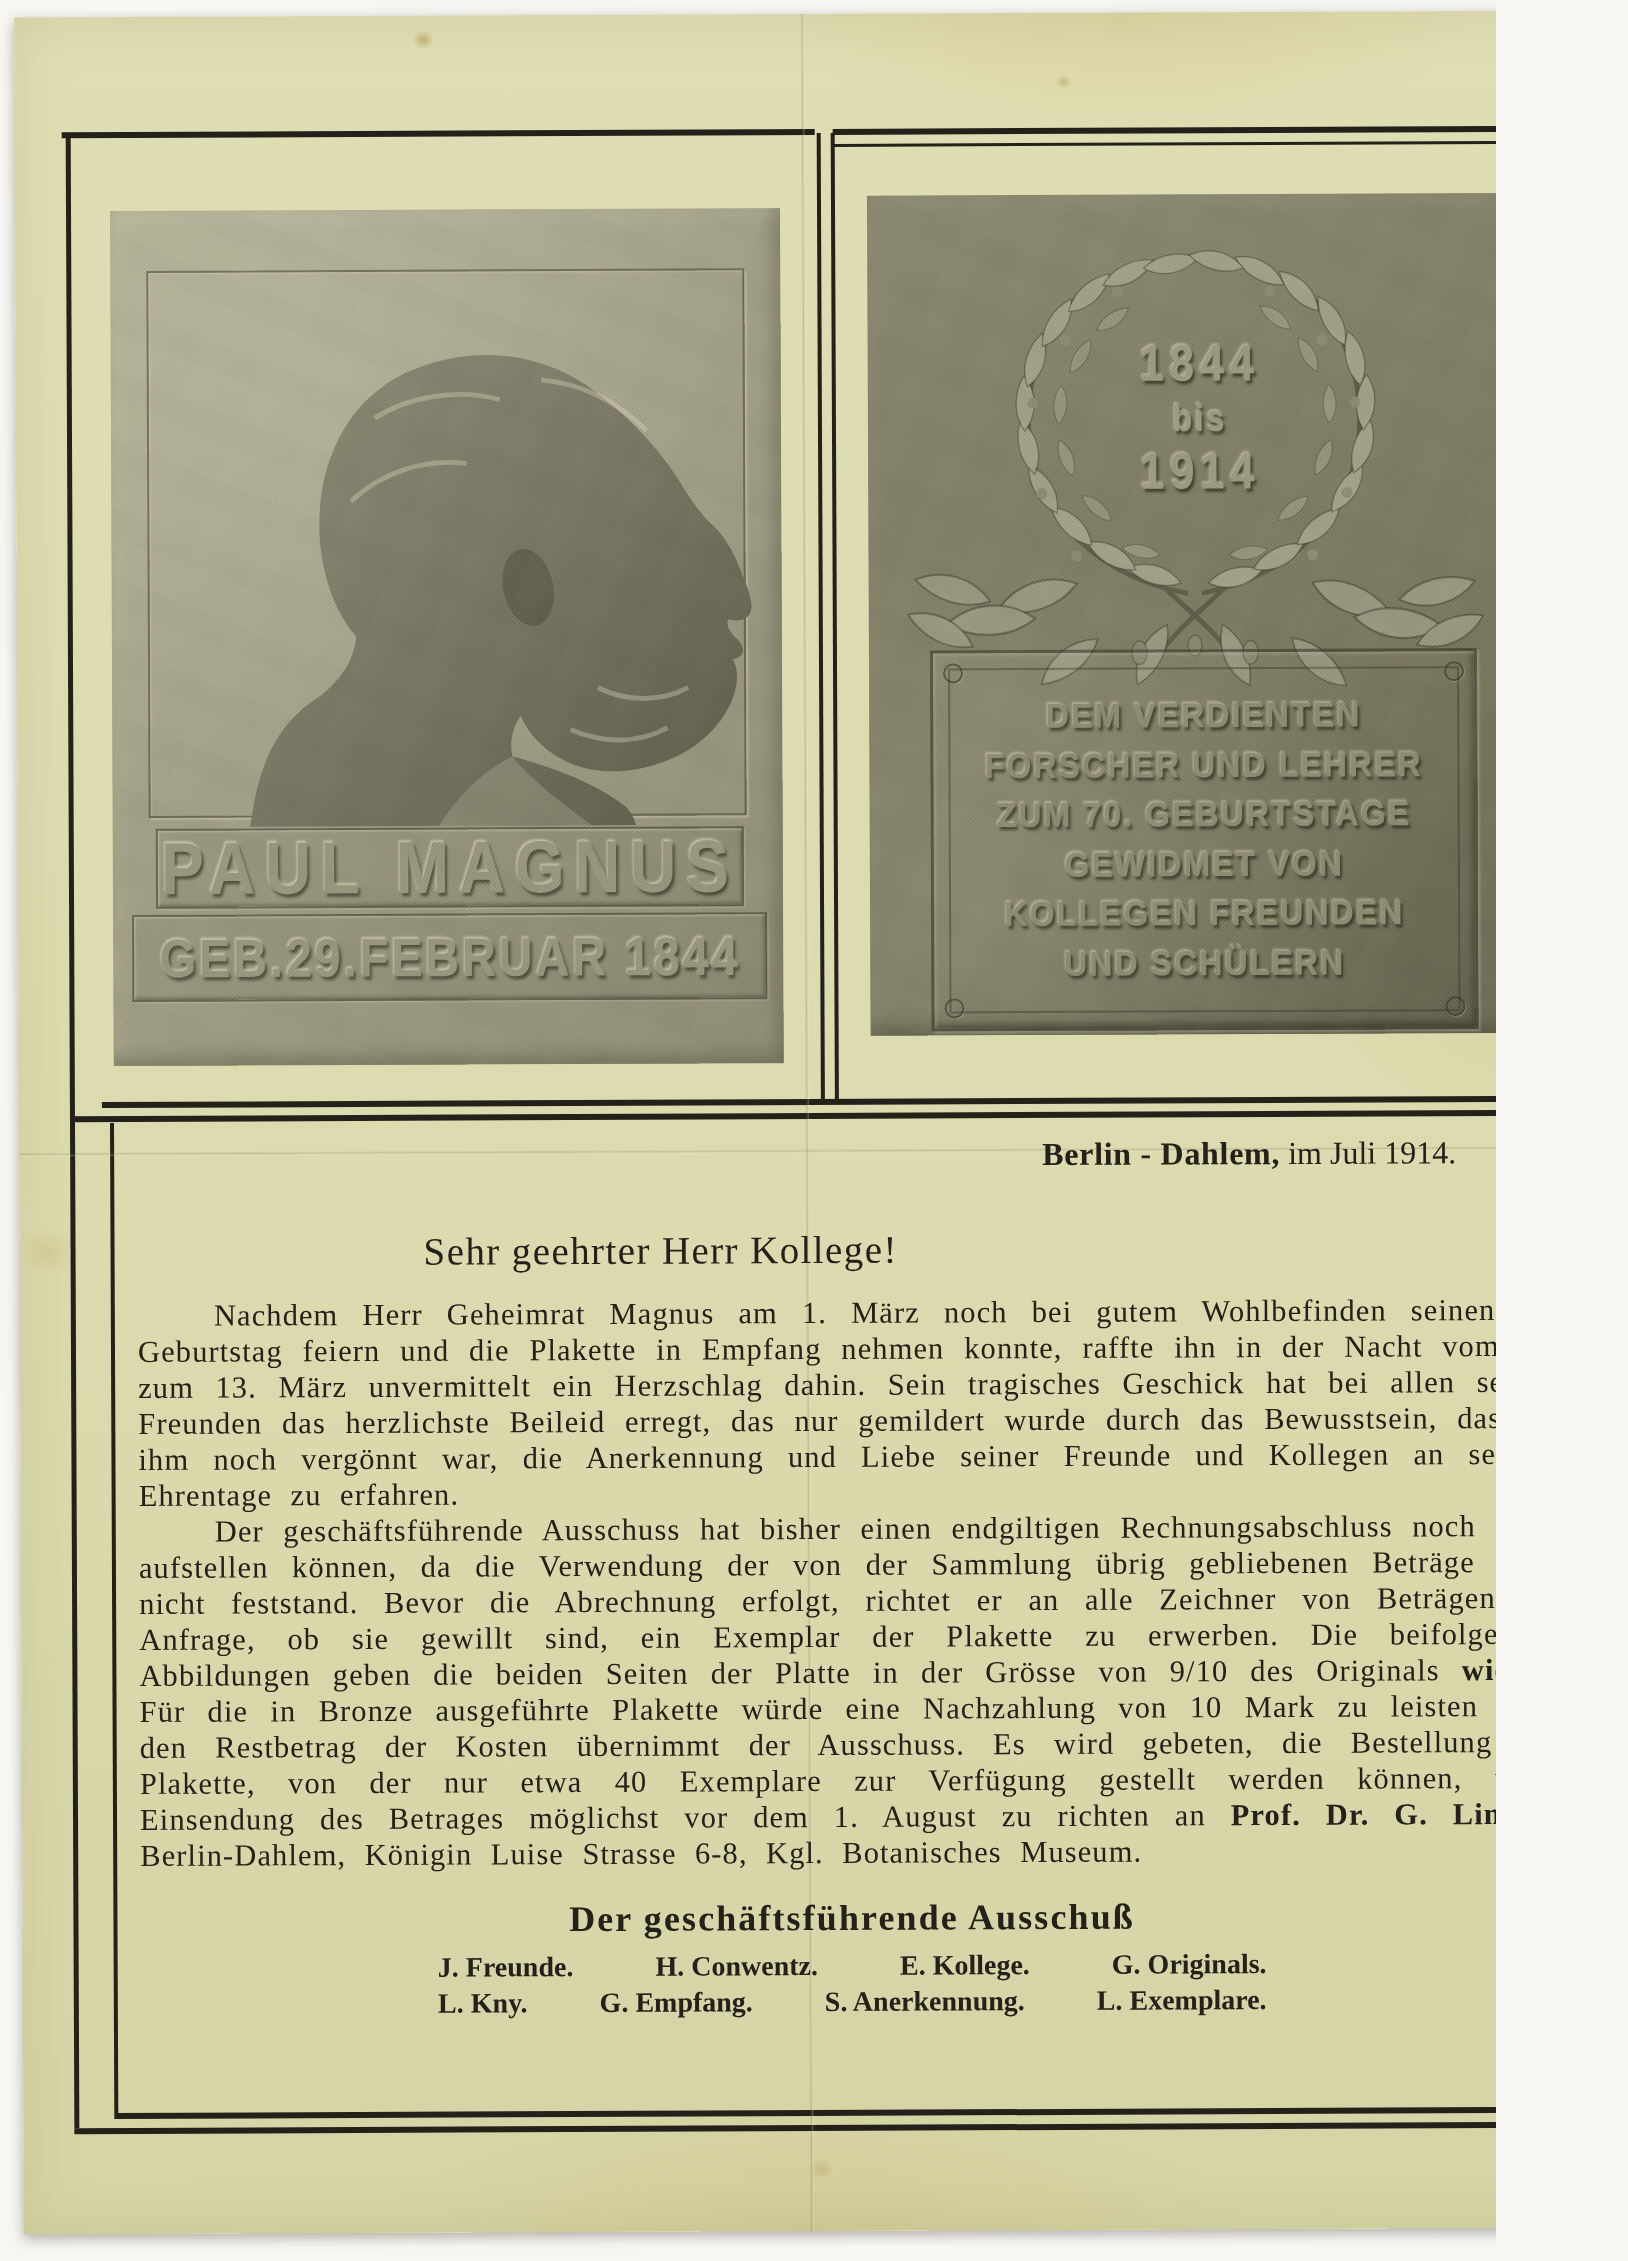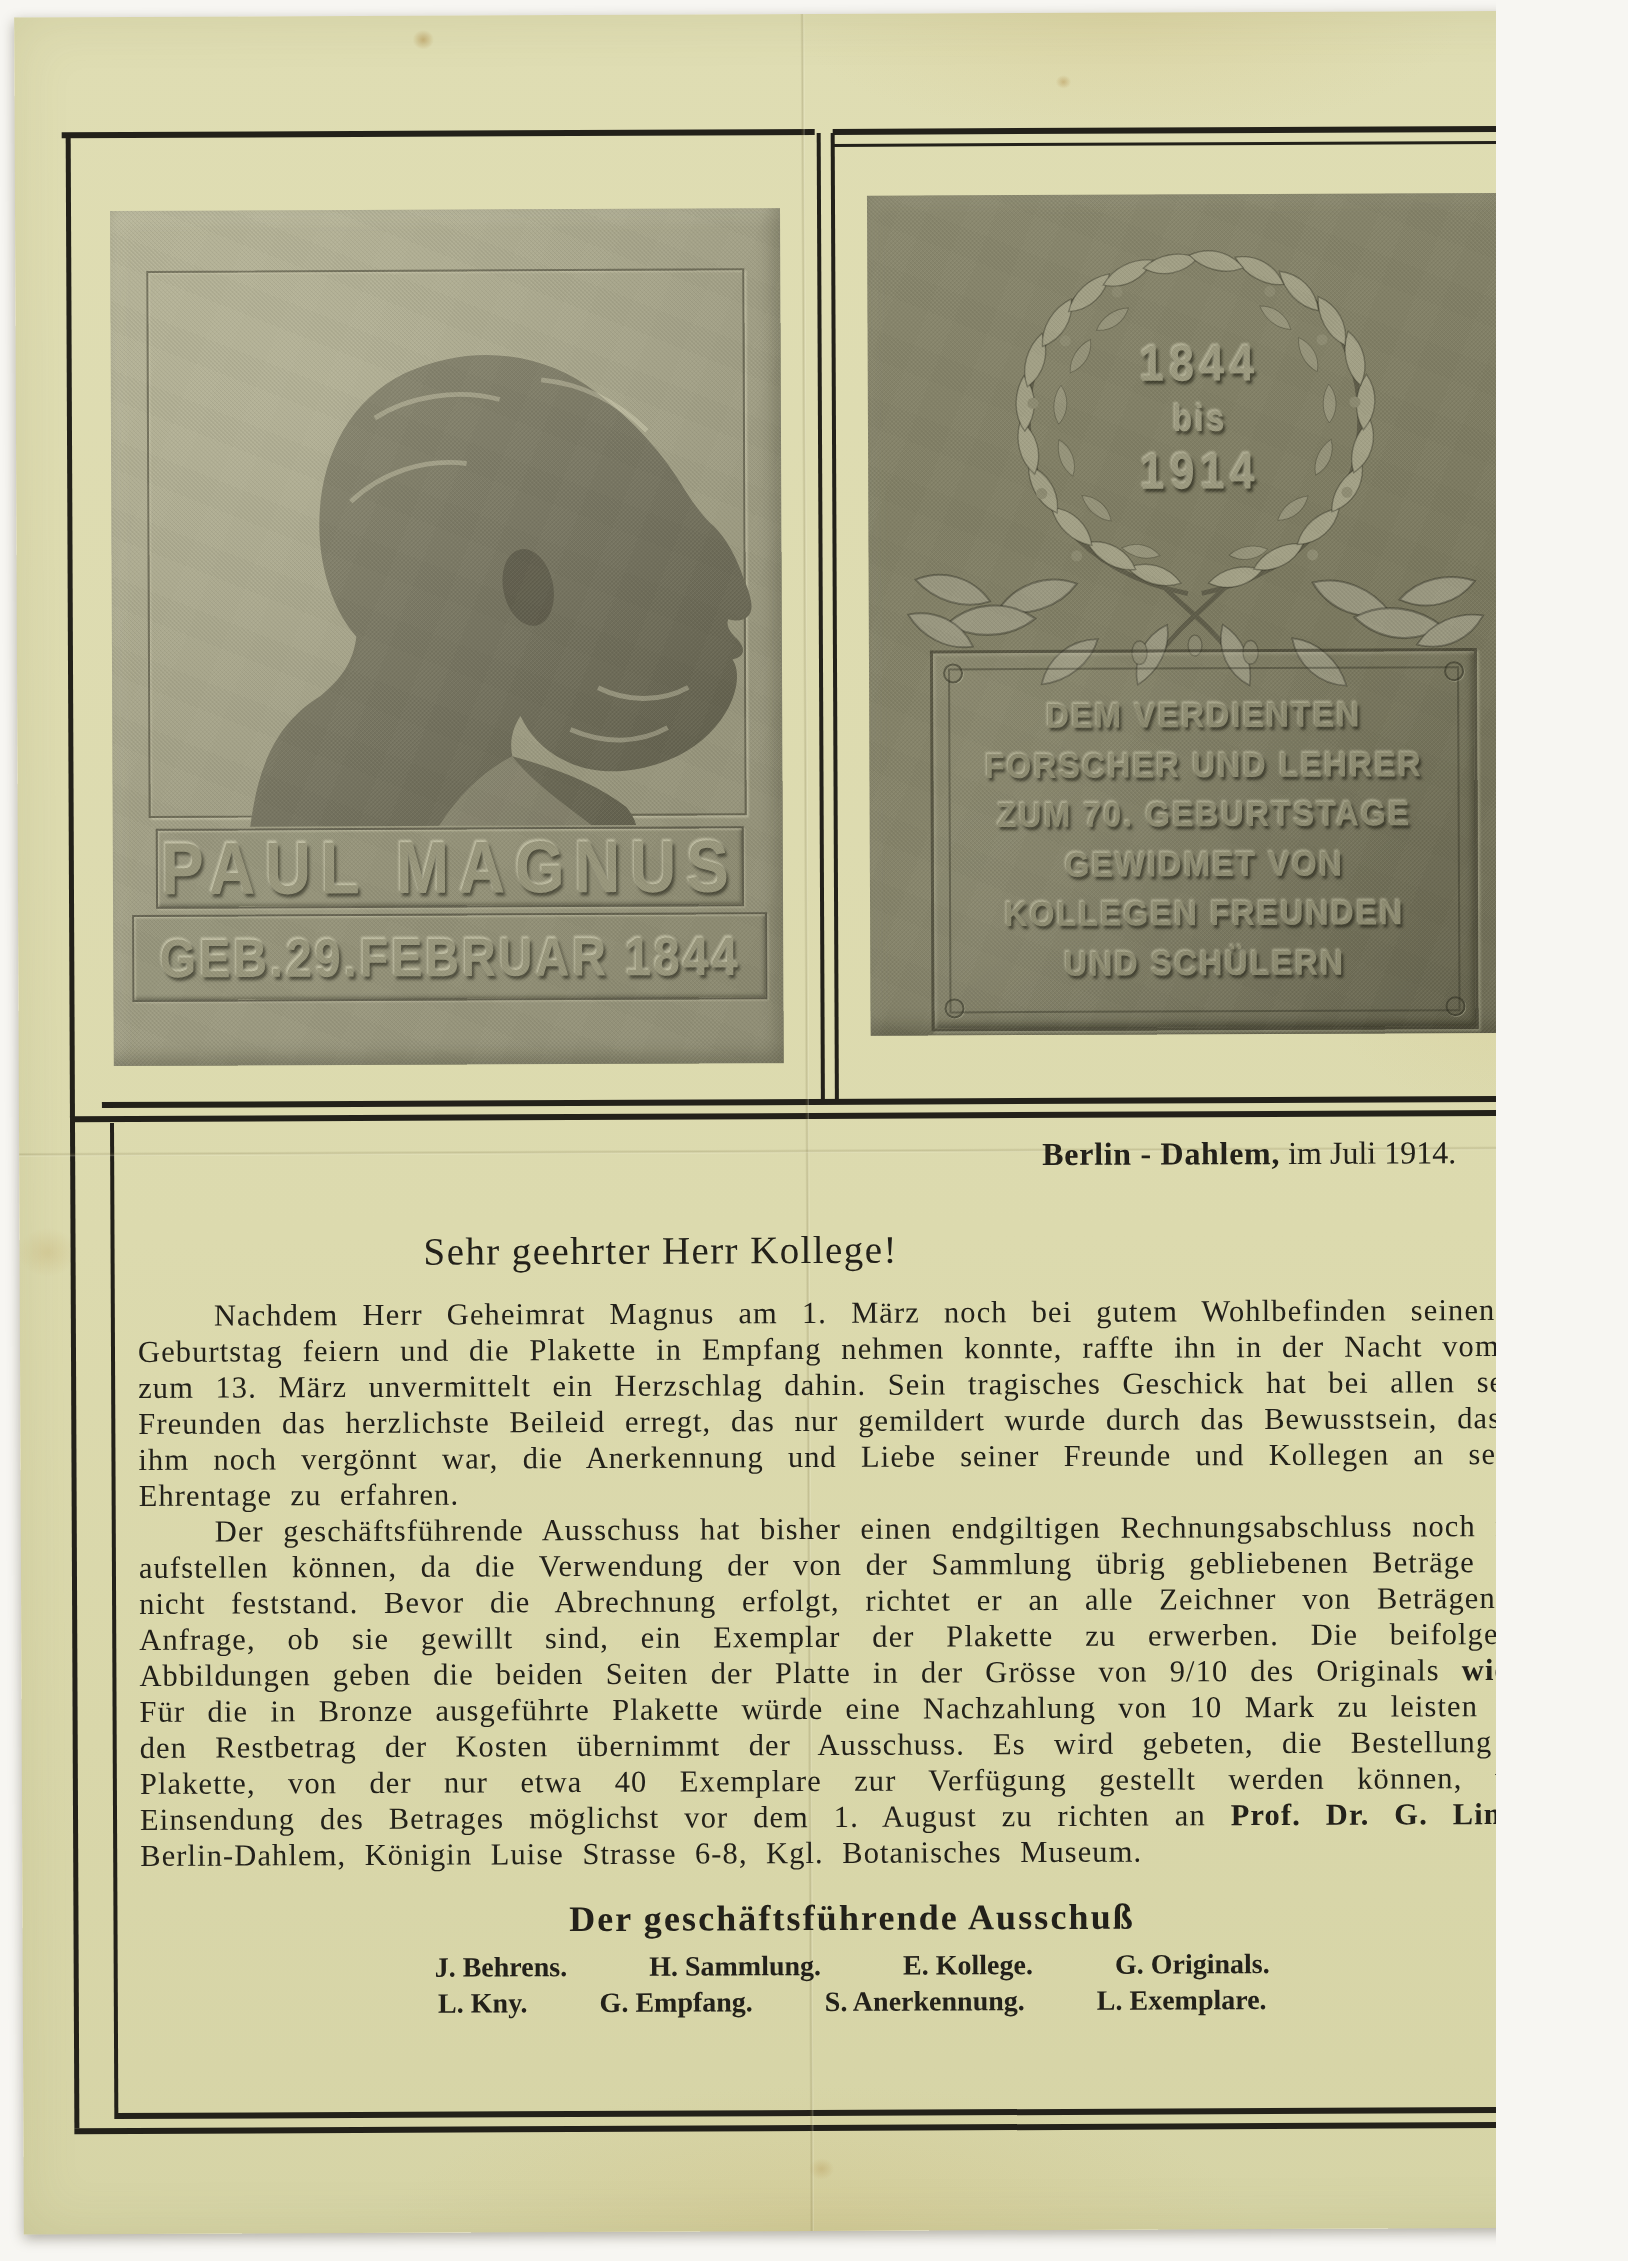--- a/index.html
+++ b/index.html
@@ -269,22 +269,22 @@
       <div class="dateline">
         <b>Berlin - Dahlem,</b><span> im Juli 1914.</span>
       </div>
       <div class="salutation">Sehr geehrter Herr Kollege!</div>
       <div class="body-text">
         <p><span>Nachdem Herr Geheimrat Magnus am 1. März noch bei gutem Wohlbefinden seinen 70. Geburtstag feiern und die Plakette in Empfang nehmen konnte, raffte ihn in der Nacht vom 12. zum 13. März unvermittelt ein Herzschlag dahin. Sein tragisches Geschick hat bei allen seinen Freunden das herzlichste Beileid erregt, das nur gemildert wurde durch das Bewusstsein, dass es ihm noch vergönnt war, die Anerkennung und Liebe seiner Freunde und Kollegen an seinem Ehrentage zu erfahren.</span></p>
         <p><span>Der geschäftsführende Ausschuss hat bisher einen endgiltigen Rechnungsabschluss noch nicht aufstellen können, da die Verwendung der von der Sammlung übrig gebliebenen Beträge noch nicht feststand. Bevor die Abrechnung erfolgt, richtet er an alle Zeichner von Beträgen die Anfrage, ob sie gewillt sind, ein Exemplar der Plakette zu erwerben. Die beifolgenden Abbildungen geben die beiden Seiten der Platte in der Grösse von 9/10 des Originals </span><b>wieder.</b><span> Für die in Bronze ausgeführte Plakette würde eine Nachzahlung von 10 Mark zu leisten sein, den Restbetrag der Kosten übernimmt der Ausschuss. Es wird gebeten, die Bestellung der Plakette, von der nur etwa 40 Exemplare zur Verfügung gestellt werden können, unter Einsendung des Betrages möglichst vor dem 1. August zu richten an </span><b>Prof. Dr. G. Lindau,</b><span> Berlin-Dahlem, Königin Luise Strasse 6-8, Kgl. Botanisches Museum.</span></p>
       </div>
       <div class="closing-heading">Der geschäftsführende Ausschuß</div>
       <div class="sig-row sig-row1">
-        <span>J. Behrens.</span>
-        <span>H. Sammlung.</span>
+        <span>J. Freunde.</span>
+        <span>H. Conwentz.</span>
         <span>E. Kollege.</span>
         <span>G. Originals.</span>
       </div>
       <div class="sig-row sig-row2">
         <span>L. Kny.</span>
         <span>G. Empfang.</span>
         <span>S. Anerkennung.</span>
         <span>L. Exemplare.</span>
       </div>
     </section>

